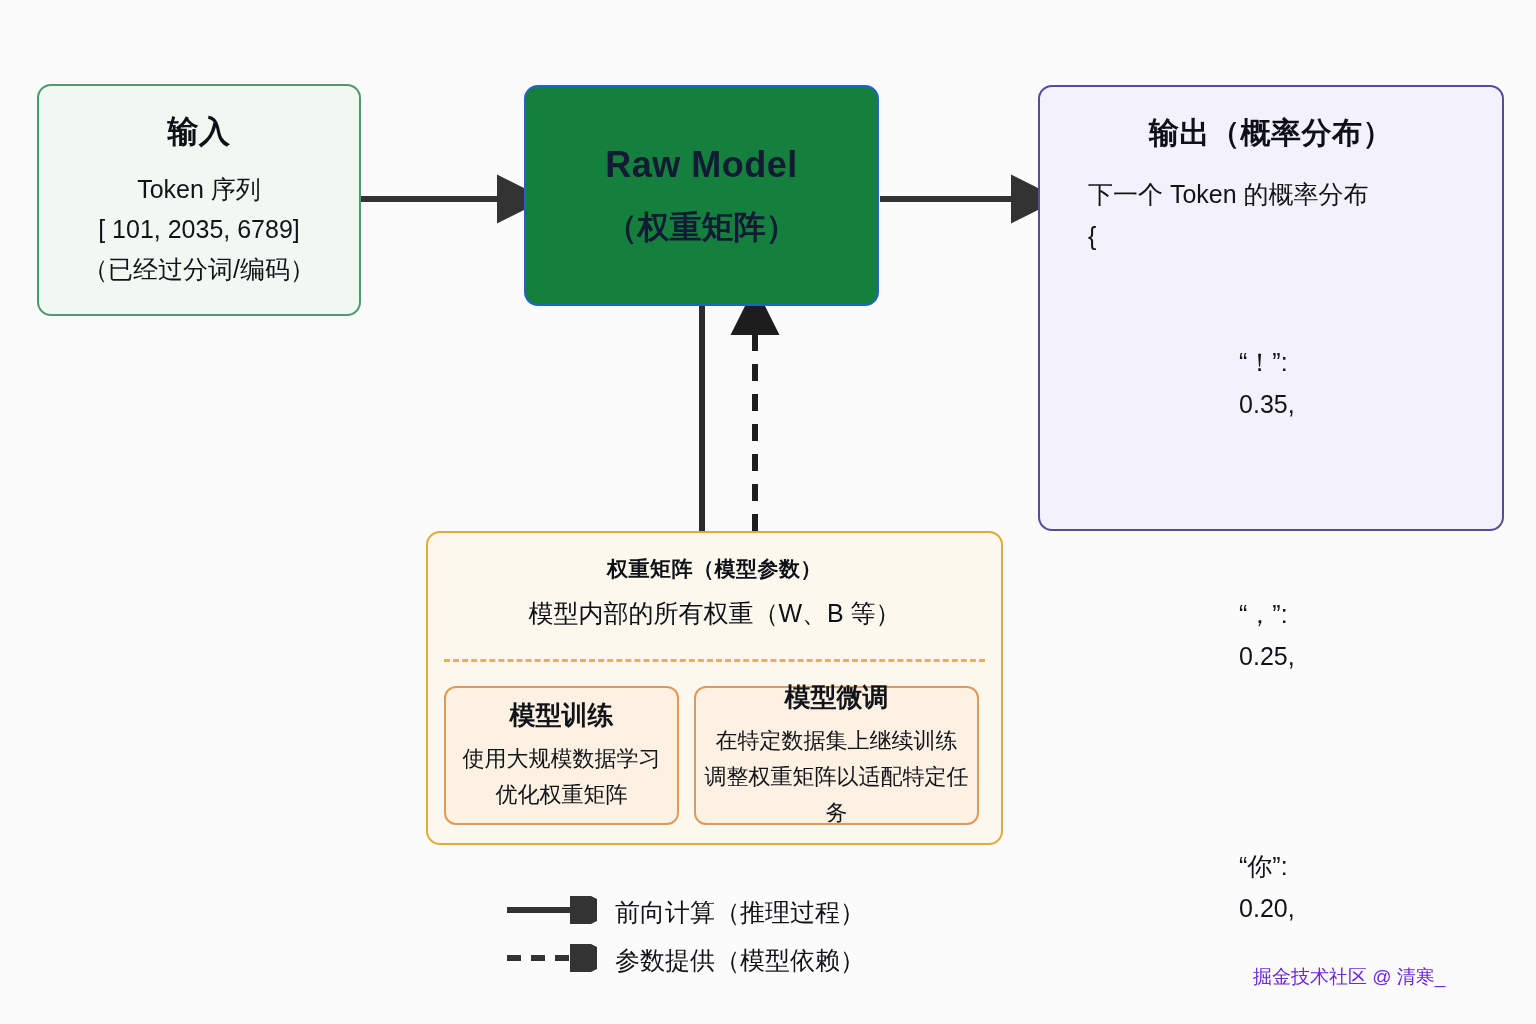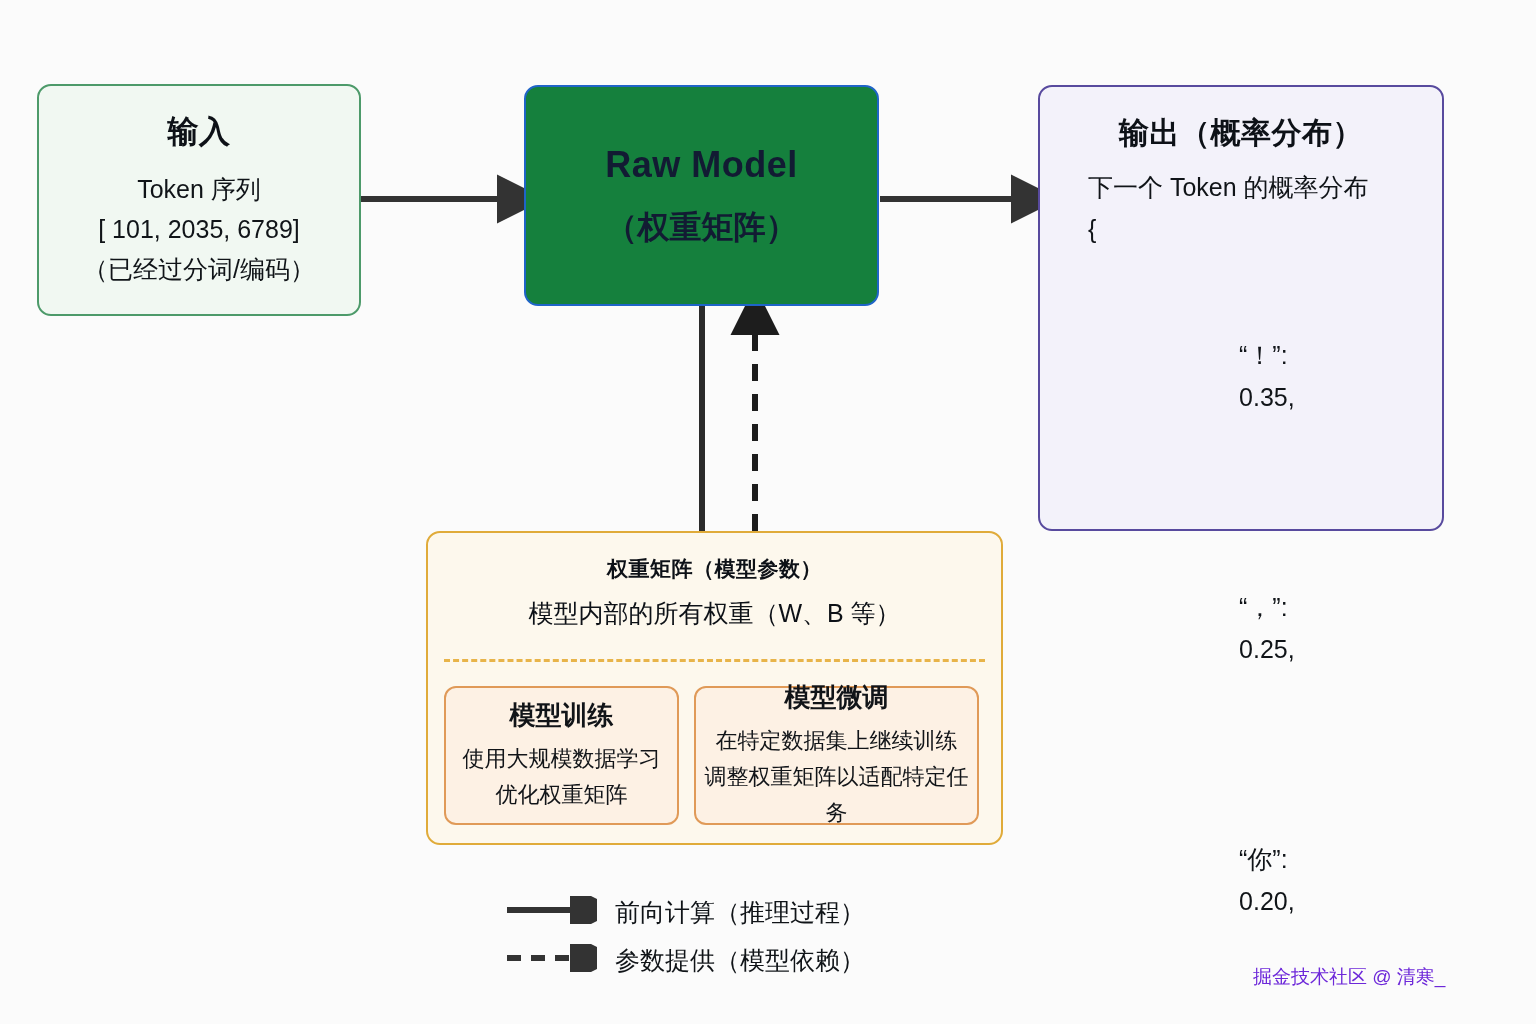--- a/index.html
+++ b/index.html
@@ -79,27 +79,28 @@
     line-height: 52px;
     font-weight: bold;
     margin-top: 10px;
     color: #121b33;
   }
 
   
   #output-node {
     left: 1038px;
     top: 85px;
-    width: 406px;
+    width: 466px;
     height: 446px;
     background: #f3f2fa;
     border: 2.5px solid #584a9e;
     align-items: center;
     justify-content: flex-start;
     padding-top: 26px;
+    gap: 7px;
   }
   #output-node .title {
     font-size: 30px;
     margin-bottom: 12px;
   }
   #output-node .body {
     width: 100%;
     padding-left: 48px;
     box-sizing: border-box;
     text-align: left;

